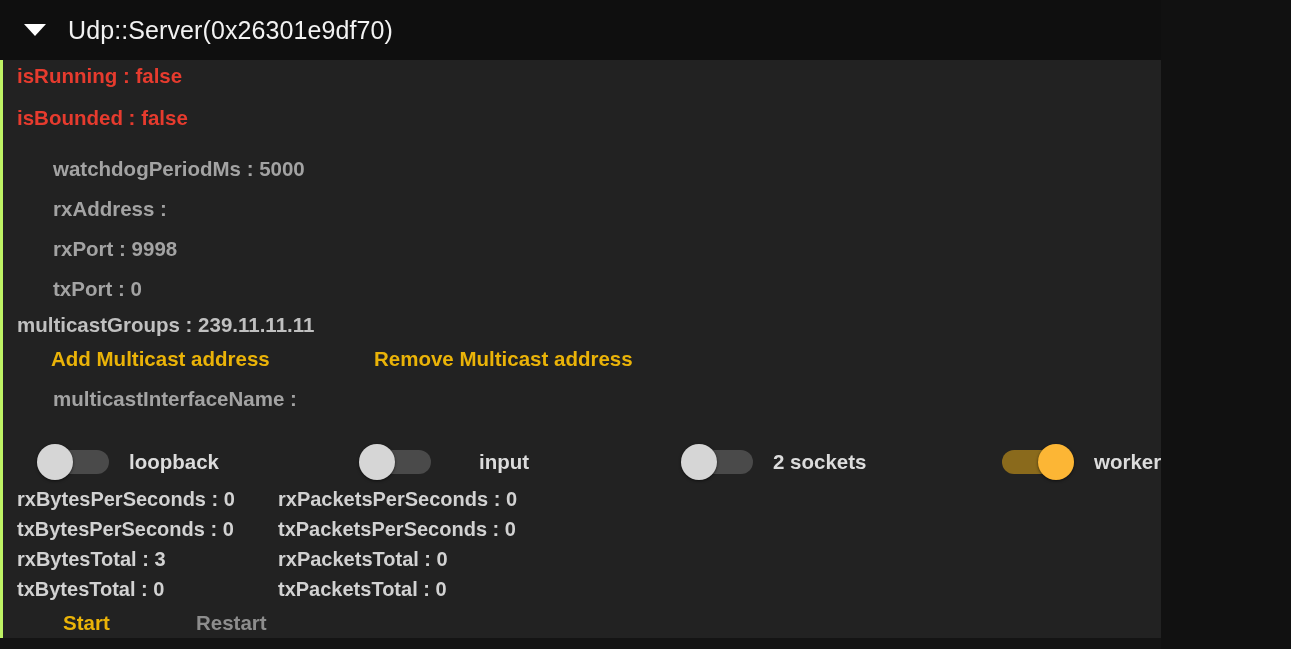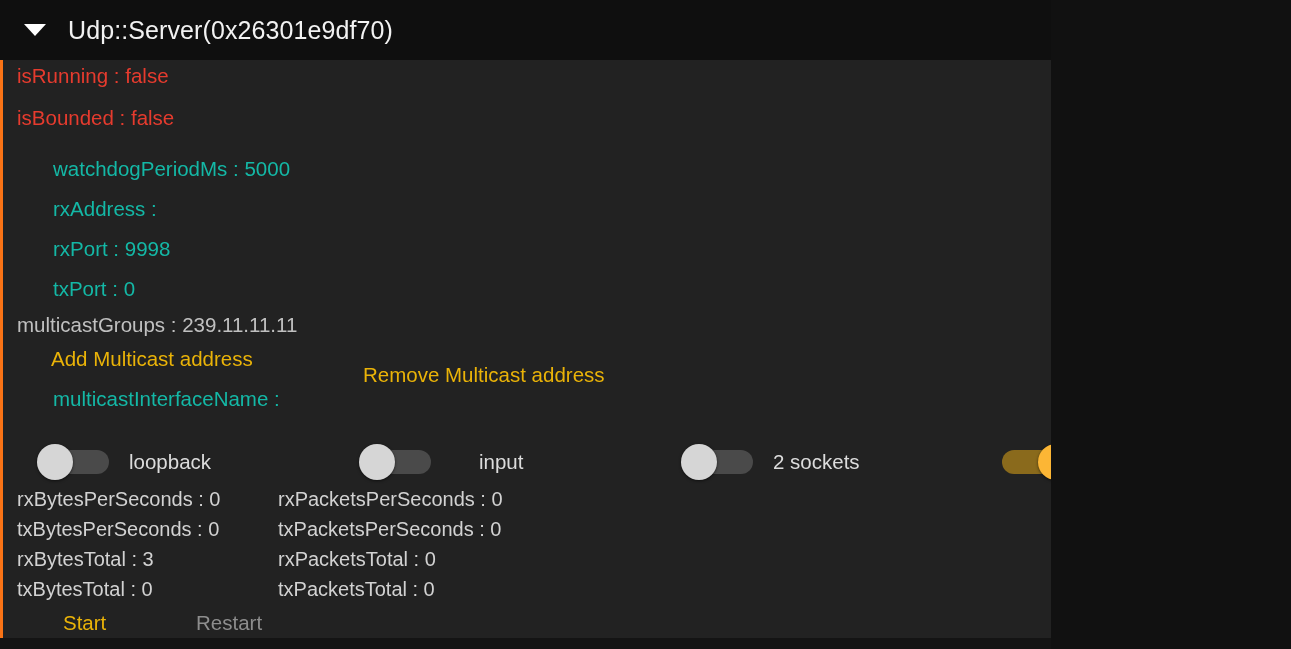--- a/index.html
+++ b/index.html
@@ -7,21 +7,21 @@
     padding: 0;
     background: #111111;
   }
   body {
     font-family: "Liberation Sans", sans-serif;
     -webkit-font-smoothing: antialiased;
   }
 
   #app {
     position: relative;
-    width: 1051px;
+    width: 1161px;
     height: 649px;
     background: #222222;
     overflow: hidden;
     box-sizing: border-box;
   }
 
   
   .panel-header {
     position: absolute;
     left: 0;
@@ -52,42 +52,43 @@
   }
 
   
   .panel-body {
     position: absolute;
     left: 0;
     top: 60px;
     width: 1291px;
     height: 578px;
     background: #222222;
-    border-left: 3px solid #f97316;
+    border-left: 3px solid #bef264;
     box-sizing: border-box;
     overflow: hidden;
+    font-weight: bold;
   }
   .bottom-strip {
     position: absolute;
     left: 0;
     top: 638px;
     width: 1291px;
     height: 11px;
     background: #141414;
   }
 
   .row {
     position: absolute;
     white-space: nowrap;
     font-size: 20.5px;
     line-height: 20px;
   }
 
   .status-text   { color: #e63b2e; }
-  .param-text    { color: #14b8a6; text-align: center; }
+  .param-text    { color: #a3a3a3; text-align: center; }
   .muted-text    { color: #c0c0c0; }
   .action-text   { color: #eab308; cursor: pointer; }
   .disabled-text { color: #8d8d8d; }
   .stat-text     { color: #d2d2d2; font-size: 20px; }
   .toggle-label  { color: #dcdcdc; font-size: 20.5px; }
 
   
   .toggle-row {
     position: absolute;
     left: 0;
@@ -148,21 +149,21 @@
     <div class="row status-text" style="left:14px; top:6px;">isRunning : false</div>
     <div class="row status-text" style="left:14px; top:36px;margin-top:12px;">isBounded : false</div>
 
     <div class="row param-text" style="left:50px; top:99px;">watchdogPeriodMs : 5000</div>
     <div class="row param-text" style="left:50px; top:139px;">rxAddress :</div>
     <div class="row param-text" style="left:50px; top:179px;">rxPort : 9998</div>
     <div class="row param-text" style="left:50px; top:219px;">txPort : 0</div>
 
     <div class="row muted-text" style="left:14px; top:255px;">multicastGroups : 239.11.11.11</div>
     <div class="row action-text" style="left:48px; top:289px;">Add Multicast address</div>
-    <div class="row action-text" style="left:360px; top:289px;margin-top:16px;">Remove Multicast address</div>
+    <div class="row action-text" style="left:371px; top:289px;">Remove Multicast address</div>
     <div class="row param-text" style="left:50px; top:329px;">multicastInterfaceName :</div>
 
     <div class="toggle-row">
 
       <div class="toggle-item" style="left:34px;">
         <span class="switch off">
           <span class="track"></span>
           <span class="knob"></span>
         </span>
         <span class="toggle-label">loopback</span>

